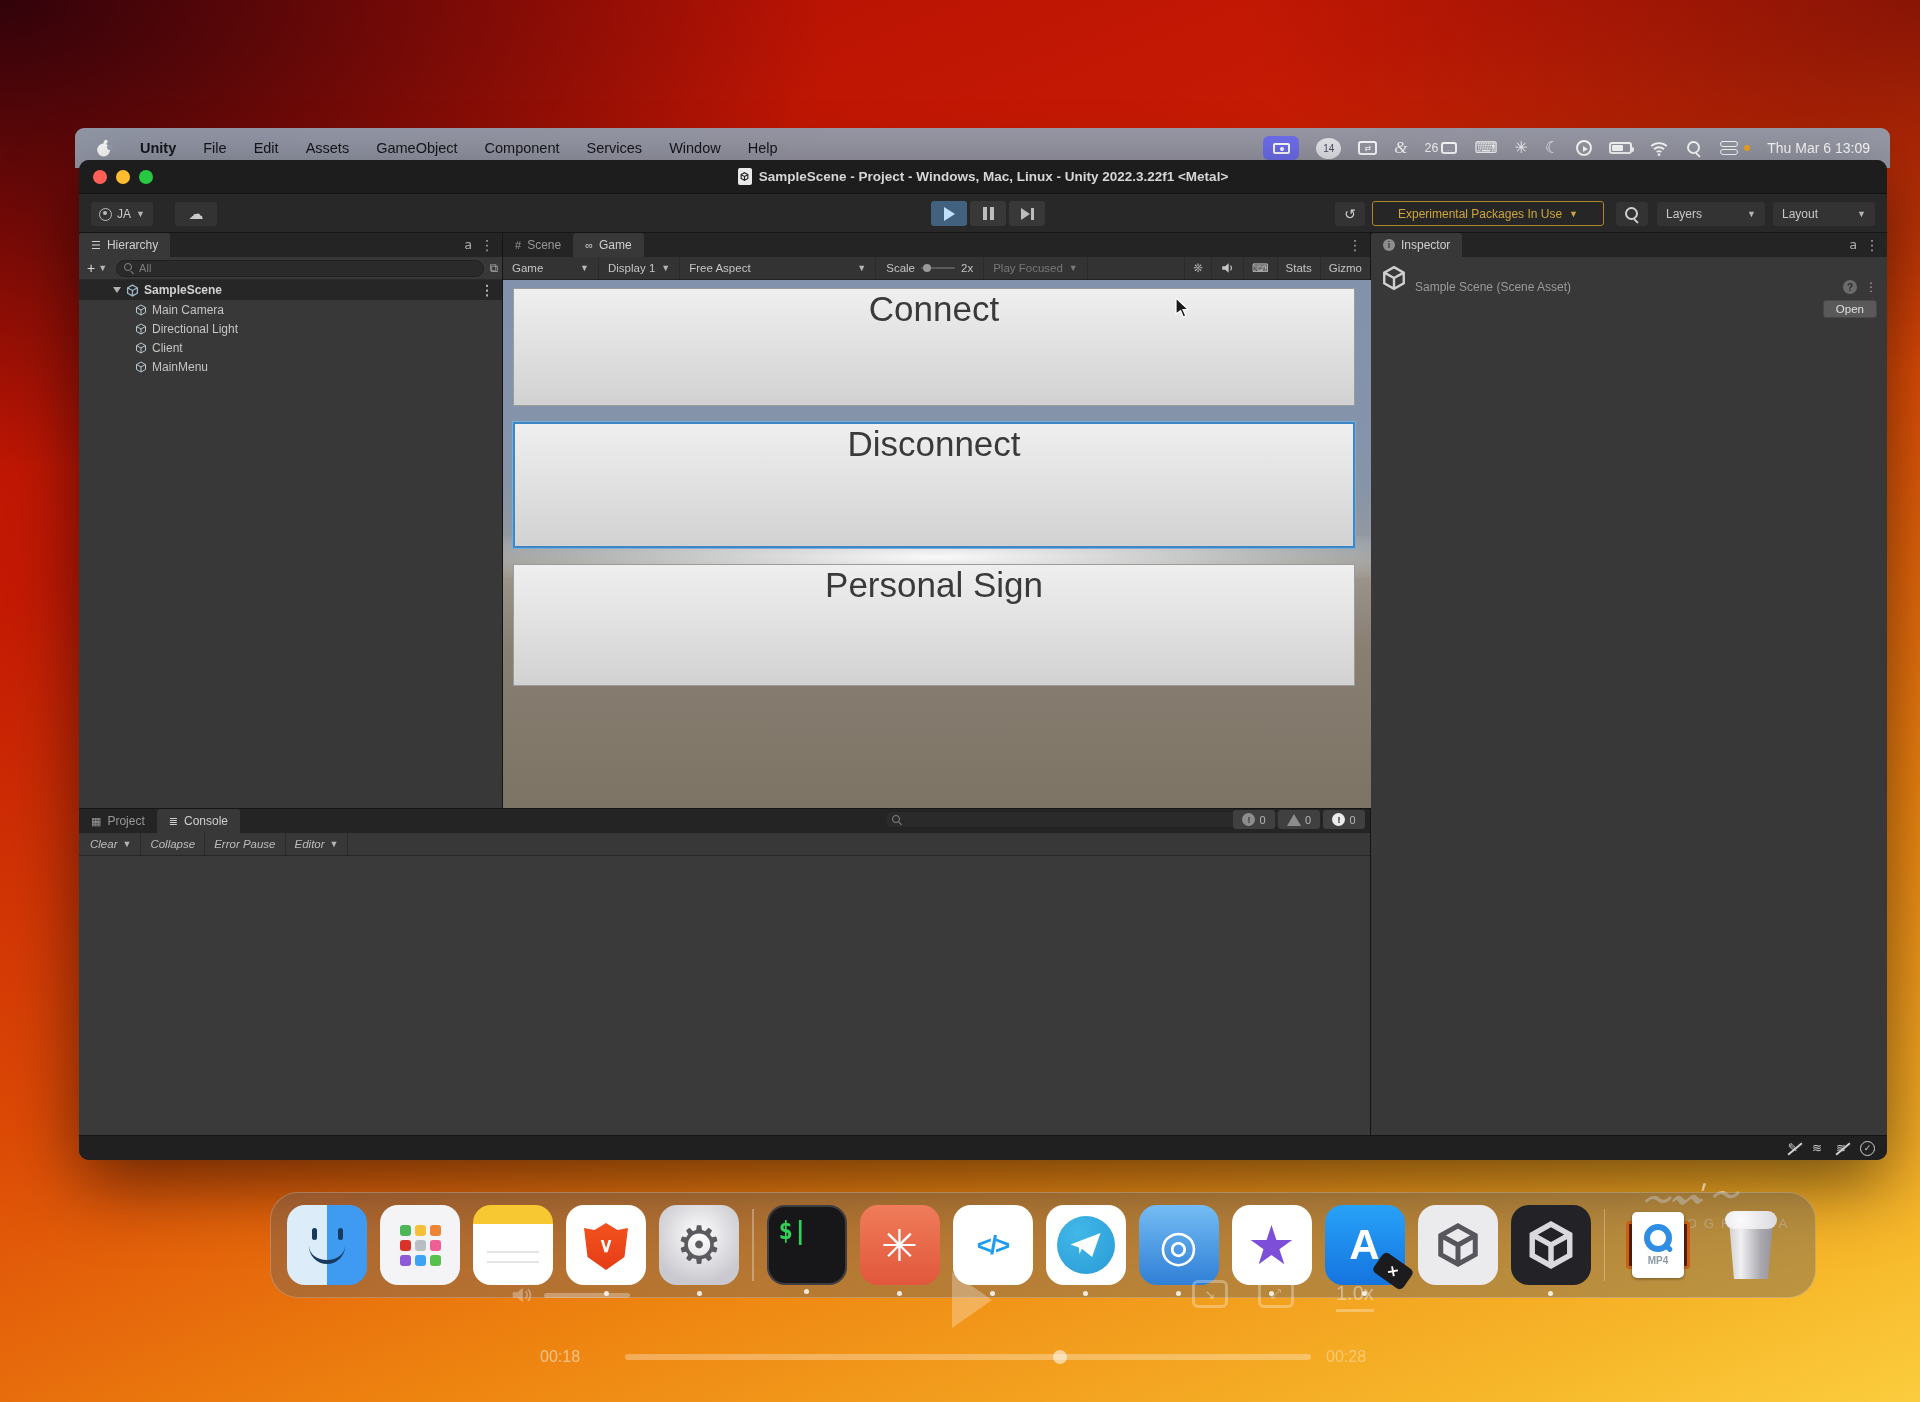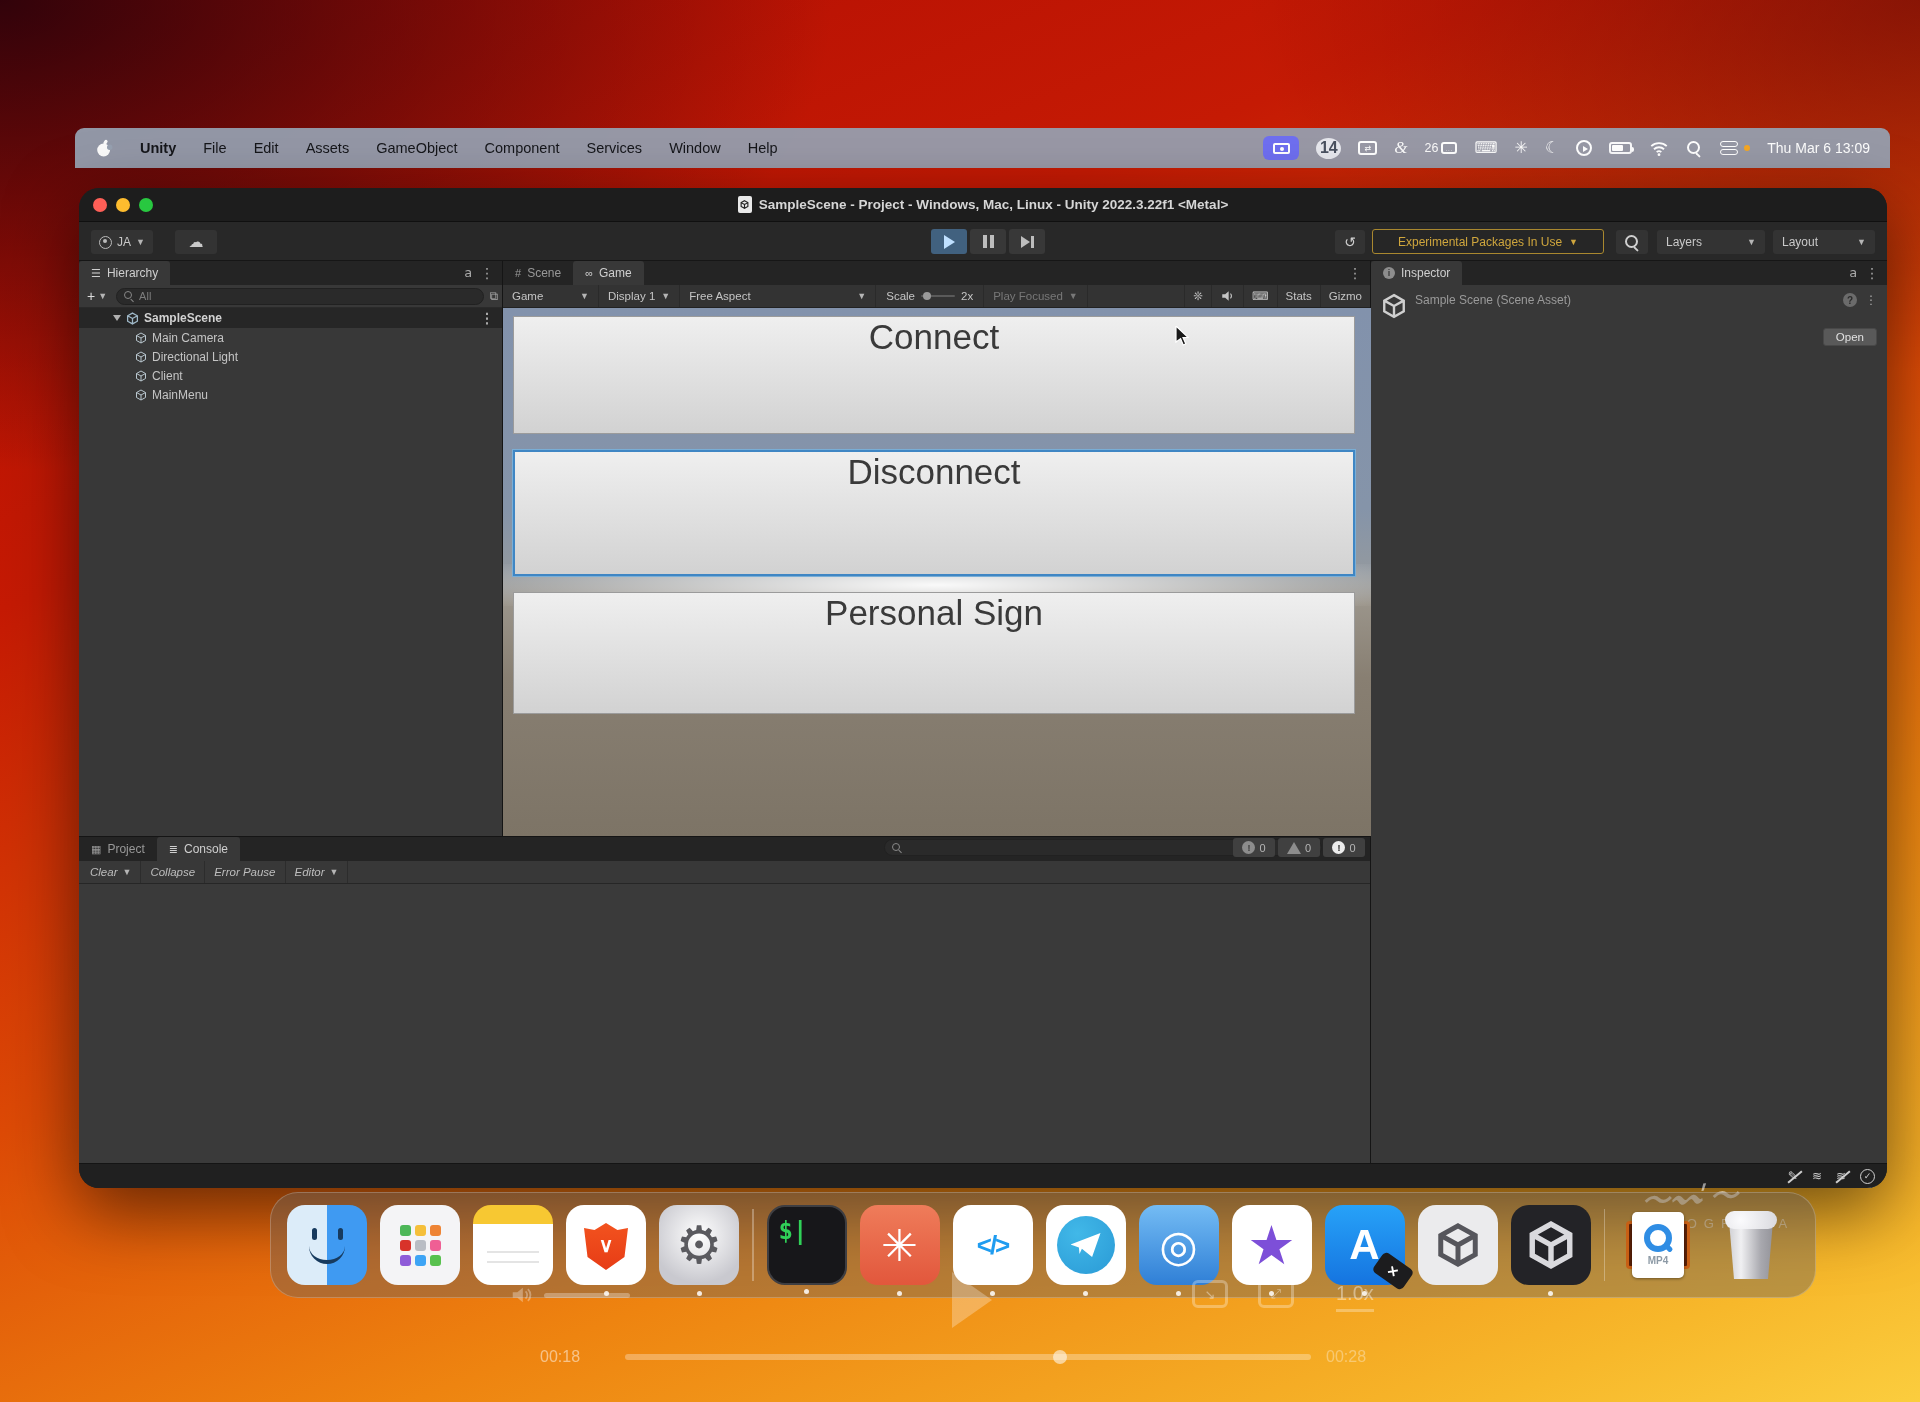--- a/index.html
+++ b/index.html
@@ -15,41 +15,41 @@
     background:rgba(150,160,176,.94); border-radius:9px 9px 0 0;
     display:flex; align-items:center; padding:0 20px; font-size:14.5px; color:#15161a; }
   .mb-left { display:flex; align-items:center; gap:27px; }
   .mb-item { white-space:nowrap; }
   .mb-item.bold { font-weight:bold; }
   .mb-right { margin-left:auto; display:flex; align-items:center; gap:17px; color:#fafafa; }
   .st-ic { display:inline-flex; align-items:center; justify-content:center; height:22px; }
   .share-pill { width:36px; height:24px; background:#6f6ff0; border-radius:6px; display:flex; align-items:center; justify-content:center; }
   .share-scr { width:17px; height:11px; border:2px solid #fff; border-radius:2px; position:relative; }
   .share-scr::after { content:""; position:absolute; left:5px; top:2px; width:4px; height:4px; background:#fff; border-radius:50%; }
-  .circle-badge { width:25px; height:21px; border-radius:50%; background:rgba(245,246,250,.85); color:#4a5160; font-size:16px; font-weight:bold; display:flex; align-items:center; justify-content:center; }
+  .circle-badge { width:25px; height:21px; border-radius:50%; background:rgba(245,246,250,.85); color:#4a5160; font-size:10px; font-weight:normal; display:flex; align-items:center; justify-content:center; }
   .disp-ic { width:19px; height:14px; border:2px solid #fff; border-radius:3px; display:flex; align-items:center; justify-content:center; font-size:8px; color:#fff; }
   .amp { font-family:"Liberation Serif", serif; font-style:italic; font-size:17px; }
   .batt-num { font-size:12.5px; margin-right:3px; }
   .kb-box { width:16px; height:12px; border:2px solid #fff; border-radius:3px; display:flex; align-items:flex-end; justify-content:center; font-size:6px; letter-spacing:1px; color:#fff; }
   .glyph { font-size:16px; line-height:1; }
   .play-cir { width:16px; height:16px; border:2px solid #fff; border-radius:50%; position:relative; }
   .play-cir::after { content:""; position:absolute; left:5px; top:3.5px; border-left:5px solid #fff; border-top:3.5px solid transparent; border-bottom:3.5px solid transparent; }
   .batt { width:23px; height:12px; border:2px solid rgba(255,255,255,.95); border-radius:3px; position:relative; }
   .batt::before { content:""; position:absolute; left:1px; top:1px; bottom:1px; width:11px; background:#fff; border-radius:1px; }
   .batt::after { content:""; position:absolute; right:-4px; top:2.5px; width:2.5px; height:5px; background:#fff; border-radius:0 2px 2px 0; }
   .search-ic { width:16px; height:16px; position:relative; }
   .search-ic::before { content:""; position:absolute; left:1px; top:1px; width:9px; height:9px; border:2px solid #fff; border-radius:50%; }
   .search-ic::after { content:""; position:absolute; right:1px; bottom:0px; width:6px; height:2px; background:#fff; border-radius:1px; transform:rotate(45deg); }
   .cc-ic { width:20px; height:14px; display:flex; flex-direction:column; gap:2px; position:relative; }
   .cc-ic b { display:block; width:18px; height:6px; border:1.5px solid #fff; border-radius:3px; }
   .cc-dot { width:6px; height:6px; background:#f5a623; border-radius:50%; margin-left:-12px; }
   .clock { font-size:14px; color:#fdfdfd; }
   
-  .win { position:absolute; left:79px; top:188px; width:1808px; height:1000px; background:#262626;
-    border-radius:20px; overflow:hidden; box-shadow:0 24px 70px rgba(0,0,0,.55); font-size:12px; color:#c8c8c8; }
+  .win { position:absolute; left:79px; top:160px; width:1808px; height:1000px; background:#262626;
+    border-radius:10px; overflow:hidden; box-shadow:0 24px 70px rgba(0,0,0,.55); font-size:12px; color:#c8c8c8; }
   .titlebar { position:absolute; left:0; top:0; right:0; height:34px; background:#1d1d1d; display:flex; align-items:center; justify-content:center; border-bottom:1px solid #101010; }
   .lights { position:absolute; left:14px; top:10px; display:flex; gap:9px; }
   .light { width:14px; height:14px; border-radius:50%; }
   .l-red{background:#ff5f57;} .l-yel{background:#febc2e;} .l-grn{background:#28c840;}
   .t-title { display:flex; align-items:center; gap:7px; font-weight:bold; font-size:13.5px; color:#d6d6d6; }
   .doc-ic { width:14px; height:17px; background:#e9e9e9; border-radius:2px; display:flex; align-items:center; justify-content:center; color:#222; }
   .toolbar { position:absolute; left:0; top:34px; right:0; height:39px; background:#282828; border-bottom:1px solid #161616; }
   .acct { position:absolute; left:12px; top:8px; height:24px; background:#333; border-radius:3px; display:flex; align-items:center; gap:5px; padding:0 8px; }
   .person-ic { width:13px; height:13px; border:1.5px solid #bbb; border-radius:50%; position:relative; }
   .person-ic::before{content:""; position:absolute; left:3px; top:2px; width:4px; height:4px; background:#bbb; border-radius:50%;}
@@ -118,21 +118,21 @@
   .c-toolbar { height:23px; background:#383838; border-bottom:1px solid #262626; display:flex; align-items:center; font-size:11.5px; color:#bdbdbd; padding-left:2px; }
   .c-btn { padding:0 9px; height:100%; display:flex; align-items:center; gap:5px; border-right:1px solid #2c2c2c;font-style:italic; }
   .c-search { position:absolute; left:805px; top:651px; width:438px; height:17px; background:#2a2a2a; border:1px solid #212121; border-radius:9px; display:flex; align-items:center; padding:0 7px; gap:5px; }
   .c-search input{ background:transparent; border:none; outline:none; color:#bbb; width:100%; font-size:11px; font-family:inherit;}
   .badges { position:absolute; right:6px; top:650px; display:flex; gap:3px; }
   .badge { height:19px; min-width:42px; background:#404040; border-radius:3px; display:flex; align-items:center; justify-content:center; gap:4px; color:#b5b5b5; font-size:11px; }
   .b-info { width:13px; height:13px; border-radius:50%; background:#8d8d8d; color:#3a3a3a; font-size:9px; font-weight:bold; display:flex; align-items:center; justify-content:center; }
   .b-warn { width:0; height:0; border-left:7px solid transparent; border-right:7px solid transparent; border-bottom:12px solid #8d8d8d; }
   .b-err { width:13px; height:13px; border-radius:50%; background:#ececec; color:#222; font-size:9px; font-weight:bold; display:flex; align-items:center; justify-content:center; }
   
-  .insp-head { display:flex; align-items:flex-start; gap:8px; padding:8px 10px 2px 10px; color:#b2b2b2; position:relative; }
+  .insp-head { display:flex; align-items:flex-end; gap:8px; padding:8px 10px 2px 10px; color:#b2b2b2; position:relative; }
   .help-cir { width:14px; height:14px; border-radius:50%; background:#6b6b6b; color:#2b2b2b; font-size:10px; font-weight:bold; display:flex; align-items:center; justify-content:center; }
   .open-row { display:flex; justify-content:flex-end; padding:4px 10px; }
   .open-btn { background:#595959; border:1px solid #484848; border-radius:3px; color:#e0e0e0; padding:2px 12px; font-size:11.5px; }
   .asset-labels { position:absolute; left:0; top:885px; width:100%; border-top:1px solid #2c2c2c; padding:6px 10px; font-weight:bold; color:#c8c8c8; }
   .tag-cir { position:absolute; right:10px; top:915px; width:24px; height:24px; border-radius:50%; background:#3a6ea5; display:flex; align-items:center; justify-content:center; }
   .tag-shape { width:11px; height:11px; background:#dce8f4; clip-path:polygon(0 0, 60% 0, 100% 40%, 40% 100%, 0 40%); transform:rotate(90deg); }
   
   .bstrip { position:absolute; left:0; top:975px; width:100%; height:25px; background:#202020; border-top:1px solid #141414; display:flex; align-items:center; justify-content:flex-end; gap:14px; padding-right:12px; color:#cfcfcf; }
   .slash { position:relative; }
   .slash::after { content:""; position:absolute; left:-2px; top:7px; width:18px; height:2px; background:#cfcfcf; transform:rotate(-40deg); }

